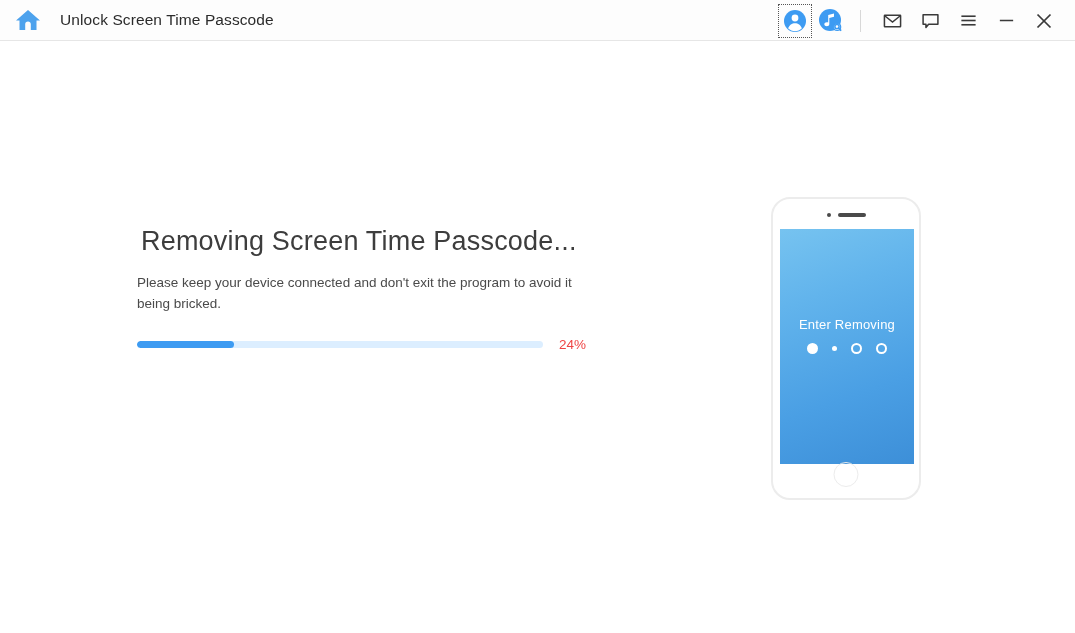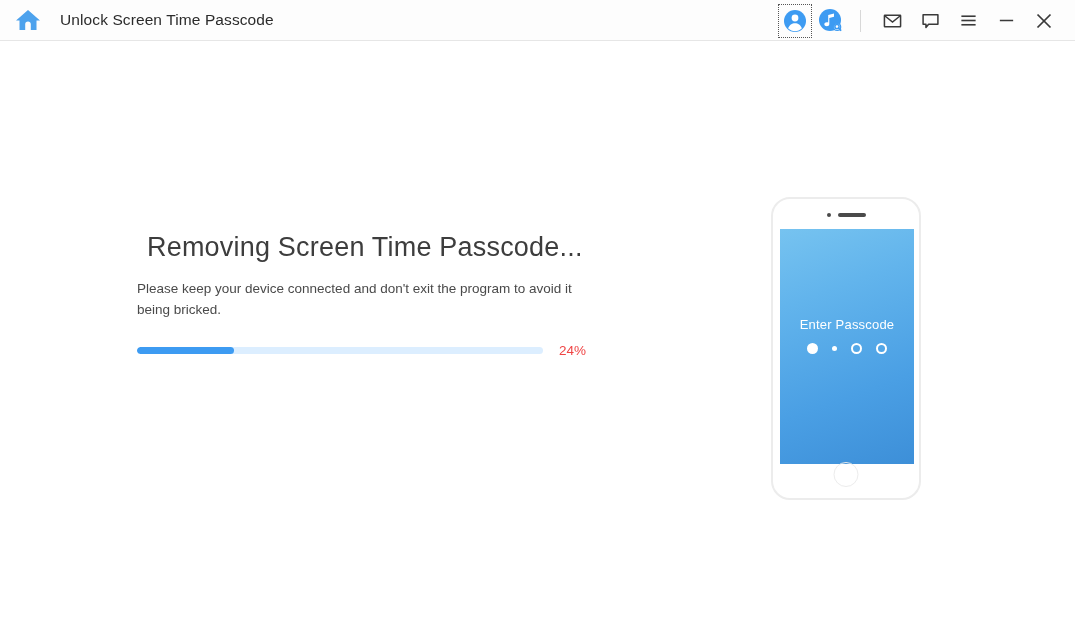--- a/index.html
+++ b/index.html
@@ -93,21 +93,21 @@
   .left-panel {
     position: absolute;
     left: 137px;
     top: 180px;
     width: 470px;
   }
   .heading {
     font-size: 27px;
     color: #3d3d3d;
     font-weight: normal;
-    margin: 10px;
+    margin: 4px;
     letter-spacing: 0.2px;
     line-height: 1.2;
   }
   .subtext {
     margin-top: 16px;
     font-size: 13.5px;
     color: #4a4a4a;
     line-height: 1.55;
     width: 455px;
   }
@@ -328,21 +328,21 @@
   </div>
 
   <div class="phone">
 
     <div class="phone-top">
       <div class="camera-dot"></div>
       <div class="speaker"></div>
     </div>
 
     <div class="phone-screen">
-      <div class="screen-label">Enter Passcode</div>
+      <div class="screen-label">Enter Removing</div>
       <div class="dots" id="passcode-dots">
           <div class="dot big-filled"></div>
           <div class="dot small-filled"></div>
           <div class="dot ring"></div>
           <div class="dot ring"></div>
         </div>
     </div>
 
     <div class="home-button"></div>
   </div>

